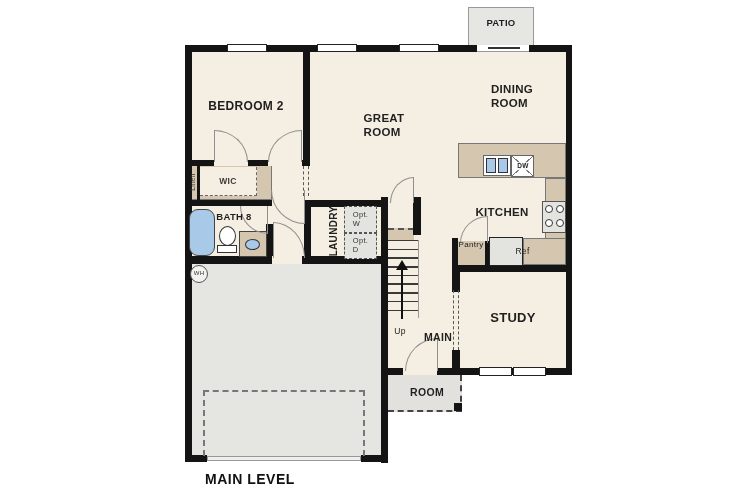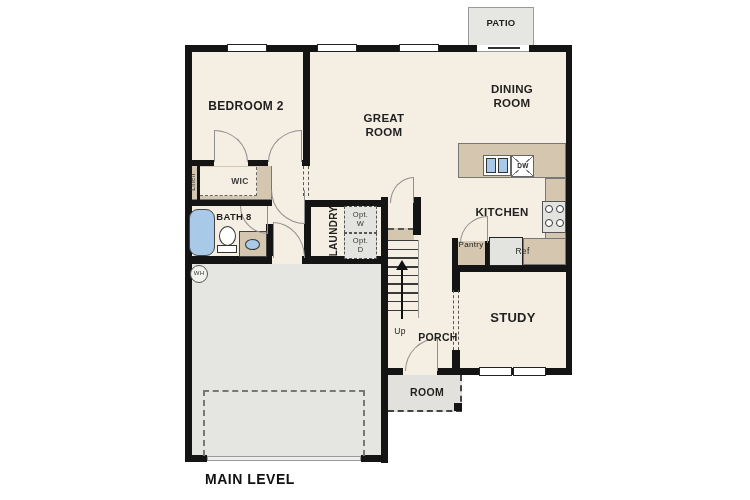--- a/index.html
+++ b/index.html
@@ -7,21 +7,21 @@
     --porch:#e2e1dd; --patio:#e6e6e3; --blue:#a9c9e9; --arc:#8f8f8f;
     --appliance:#e3e3e0; --ink:#1f1f1f; --dash:#555555;
   }
   html,body{margin:0;padding:0;background:#ffffff;}
   .canvas{position:relative;width:750px;height:500px;background:#fff;overflow:hidden;
           font-family:"Liberation Sans", sans-serif;}
   .abs{position:absolute;}
   .wall{position:absolute;background:var(--wall);}
   .floorfill{position:absolute;background:var(--floor);}
   .counter{position:absolute;background:var(--counter);border:1px solid #777;box-sizing:border-box;}
-  .lbl{position:absolute;font-weight:bold;color:var(--ink);white-space:pre-line;text-align:center;
+  .lbl{position:absolute;font-weight:bold;color:var(--ink);white-space:pre-line;text-align:left;
        transform:translate(-50%,-50%);line-height:1.18;letter-spacing:.3px;}
   .vlbl{position:absolute;font-weight:bold;color:var(--ink);white-space:nowrap;
         transform:translate(-50%,-50%) rotate(-90deg);letter-spacing:.3px;}
   .win{position:absolute;background:#fff;border:1px solid #222;box-sizing:border-box;}
   .fan{position:absolute;box-sizing:border-box;background:transparent;}
   .fan.tr{border-radius:0 100% 0 0;border-top:1.5px solid var(--arc);border-right:1.5px solid var(--arc);border-left:1.5px solid var(--arc);}
   .fan.tl{border-radius:100% 0 0 0;border-top:1.5px solid var(--arc);border-left:1.5px solid var(--arc);border-right:1.5px solid var(--arc);}
   .fan.bl{border-radius:0 0 0 100%;border-bottom:1.5px solid var(--arc);border-left:1.5px solid var(--arc);border-right:1.5px solid var(--arc);}
   .dashv{position:absolute;border-left:1.5px dashed var(--dash);border-right:1.5px dashed var(--dash);box-sizing:border-box;}
   .optbox{position:absolute;background:#e3e3df;border:1.5px dashed #555;box-sizing:border-box;
@@ -138,24 +138,24 @@
   <div class="fan tl" style="left:460px;top:216px;width:28px;height:27px;"></div>
   <div class="fan tl" style="left:405px;top:338px;width:33px;height:33px;"></div>
 
   <div class="lbl" style="left:246px;top:106px;font-size:12px;">BEDROOM 2</div>
   <div class="lbl" style="left:384px;top:126px;font-size:11.5px;">GREAT
 ROOM</div>
   <div class="lbl" style="left:512px;top:97px;font-size:11.5px;">DINING
 ROOM</div>
   <div class="lbl" style="left:502px;top:213px;font-size:11.5px;">KITCHEN</div>
   <div class="lbl" style="left:513px;top:318px;font-size:13px;">STUDY</div>
-  <div class="lbl" style="left:438px;top:337px;font-size:10.5px;">PORCH</div>
+  <div class="lbl" style="left:438px;top:337px;font-size:10.5px;">MAIN</div>
   <div class="vlbl" style="left:333px;top:231px;font-size:10px;">LAUNDRY</div>
   <div class="lbl" style="left:234px;top:217px;font-size:9.5px;">BATH 8</div>
-  <div class="lbl" style="left:228px;top:181px;font-size:8.5px;color:#3a3a3a;margin-left:12px;">WIC</div>
+  <div class="lbl" style="left:228px;top:181px;font-size:8.5px;color:#3a3a3a;">WIC</div>
   <div class="vlbl" style="left:192px;top:182px;font-size:6.5px;font-weight:normal;color:#333;">Linen</div>
   <div class="lbl" style="left:471px;top:245px;font-size:8px;font-weight:normal;color:#222;">Pantry</div>
   <div class="lbl" style="left:427px;top:392px;font-size:10.5px;">ROOM</div>
   <div class="lbl" style="left:501px;top:23px;font-size:9.5px;">PATIO</div>
   <div class="lbl" style="left:506px;top:251px;font-size:8.5px;font-weight:normal;color:#222;padding-left:33px;">Ref</div>
   <div class="lbl" style="left:523px;top:166px;font-size:6.5px;background:rgba(255,255,255,.85);padding:0 1px;">DW</div>
   <div class="lbl" style="left:400px;top:331px;font-size:8.5px;font-weight:normal;color:#222;">Up</div>
   <div class="lbl" style="left:199px;top:274px;font-size:6px;font-weight:normal;color:#333;">WH</div>
   <div class="lbl" style="left:185px;top:479px;font-size:14px;transform:translate(0,-50%);letter-spacing:.5px;color:#111;padding-left:20px;">MAIN LEVEL</div>
 

